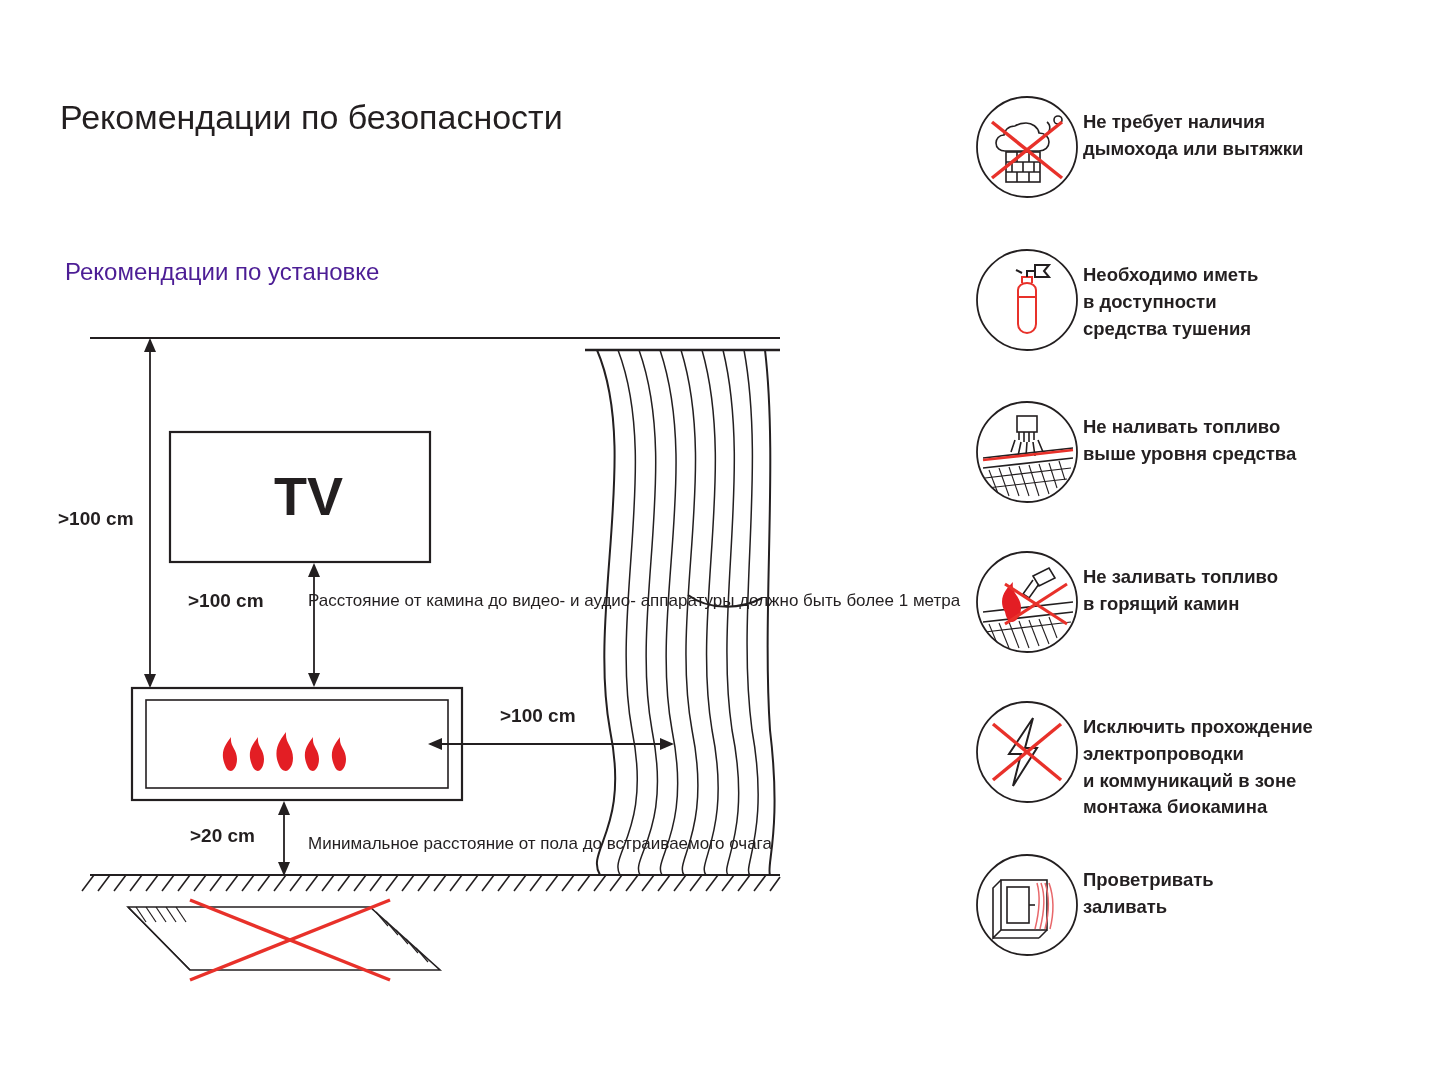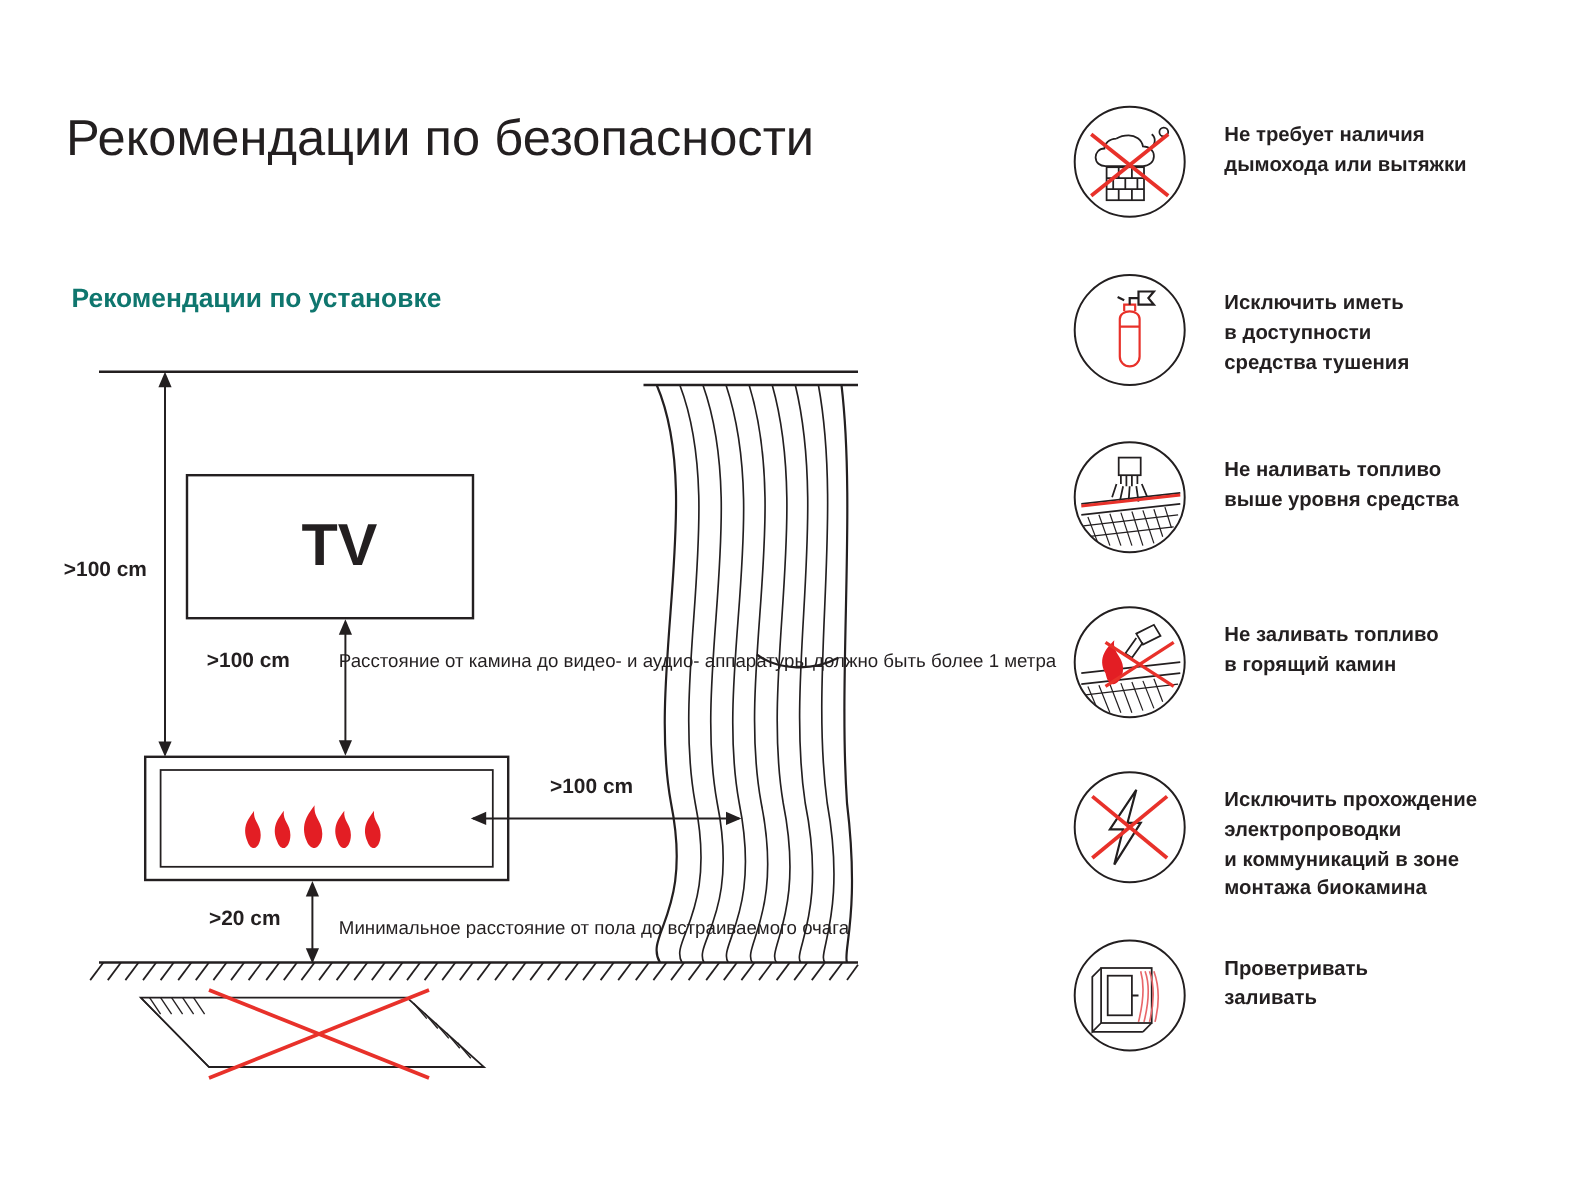--- a/index.html
+++ b/index.html
@@ -19,33 +19,33 @@
     position: relative;
     width: 1440px;
     height: 1080px;
   }
 
   
   .main-title {
     position: absolute;
     left: 60px;
     top: 98px;
-    font-size: 46px;
+    font-size: 34px;
     font-weight: 400;
     letter-spacing: 0px;
     color: #231f20;
     white-space: nowrap;
   }
   .section-title {
     position: absolute;
     left: 65px;
     top: 258px;
     font-size: 24px;
-    font-weight: bold;
-    color: #0f766e;
+    font-weight: normal;
+    color: #4c1d95;
     white-space: nowrap;
   }
 
   
   .diagram {
     position: absolute;
     left: 40px;
     top: 310px;
     width: 840px;
     height: 700px;
@@ -90,21 +90,21 @@
     align-items: flex-start;
   }
   .reco-icon {
     width: 104px;
     height: 104px;
     flex: 0 0 104px;
     position: relative;
   }
   .reco-icon svg { display: block; }
   .reco-text {
-    margin-left: 34px;
+    margin-left: 4px;
     font-size: 18.5px;
     font-weight: bold;
     line-height: 1.45;
     color: #231f20;
     padding-top: 14px;
     white-space: pre-line;
   }
 </style>
 </head>
 <body>
@@ -298,21 +298,21 @@
             <line x1="43" y1="49" x2="61" y2="49"></line>
             <path d="M47,35 l0,-6 l10,0 l0,6"></path>
           </g>
           <g fill="none" stroke="#231f20" stroke-width="2">
             <path d="M52,29 l0,-6 l8,0"></path>
             <path d="M60,17 l14,0 l-5,6 l5,6 l-14,0 Z"></path>
             <path d="M47,25 l-6,-3"></path>
           </g>
         </svg>
       </div>
-      <div class="reco-text">Исключить иметь
+      <div class="reco-text">Необходимо иметь
 в доступности
 средства тушения</div>
     </div>
 
     <div class="reco-item" style="top:305px;">
       <div class="reco-icon">
         <svg width="104" height="104" viewBox="0 0 104 104">
           <defs>
             <clipPath id="clip3">
                 <circle cx="52" cy="52" r="50"></circle>

